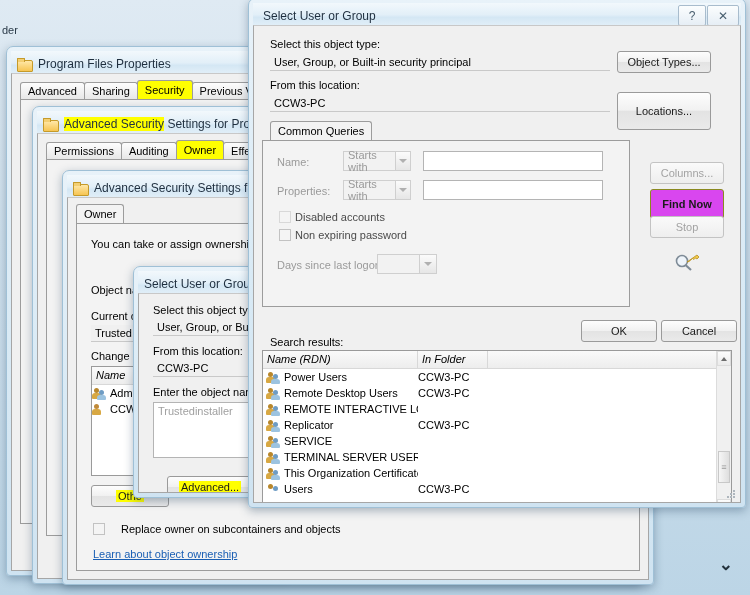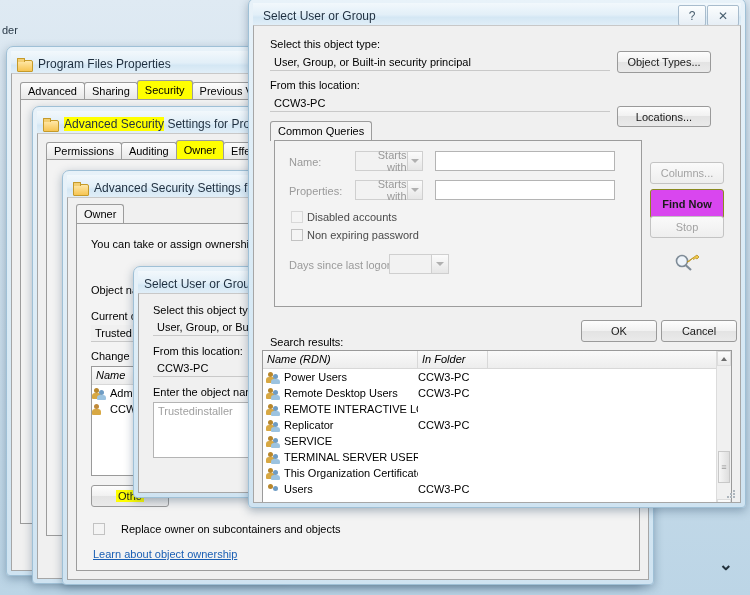--- a/index.html
+++ b/index.html
@@ -222,45 +222,48 @@
   </div>
   <div class="client">
     <div class="lbl" style="left:14px;top:10px;">Select this object type:</div>
     <div class="tbox flat" style="left:14px;top:25px;width:190px;height:17px;">User, Group, or Built-in s</div>
     <div class="lbl" style="left:14px;top:51px;">From this location:</div>
     <div class="tbox flat" style="left:14px;top:66px;width:190px;height:17px;">CCW3-PC</div>
     <div class="lbl" style="left:14px;top:92px;">Enter the object name to</div>
     <div class="tbox" style="left:14px;top:108px;width:190px;height:56px;align-items:flex-start;">
       <span class="ph">Trustedinstaller</span>
     </div>
+    <div class="btn" style="left:28px;top:182px;width:86px;height:22px;">
+      <span class="hlt">Advanced...</span>
+    </div>
   </div>
 </div>
 
 <div class="win glass" style="left:248px;top:-2px;width:488px;height:500px;">
   <div class="titlebar">
     <span class="ttl" style="margin-left:4px;">Select User or Group</span>
     <span class="caption-btns">
       <span class="cbtn">?</span>
       <span class="cbtn close">✕</span>
     </span>
   </div>
   <div class="client">
 
     <div class="lbl" style="left:16px;top:12px;">Select this object type:</div>
     <div class="tbox flat" style="left:16px;top:27px;width:340px;height:18px;">User, Group, or Built-in security principal</div>
     <div class="btn" style="left:363px;top:25px;width:94px;height:22px;">Object Types...</div>
 
     <div class="lbl" style="left:16px;top:53px;">From this location:</div>
     <div class="tbox flat" style="left:16px;top:68px;width:340px;height:18px;">CCW3-PC</div>
-    <div class="btn" style="left:363px;top:80px;width:94px;height:21px;text-align:right;">Locations...</div>
+    <div class="btn" style="left:363px;top:66px;width:94px;height:38px;text-align:right;">Locations...</div>
 
     <div class="tabstrip" style="left:16px;top:95px;">
       <div class="tab active">Common Queries</div>
     </div>
-    <div class="tabbody" style="left:20px;top:114px;width:366px;height:165px;text-align:right;">
+    <div class="tabbody" style="left:8px;top:114px;width:366px;height:165px;">
       <div class="lbl dim" style="left:14px;top:15px;">Name:</div>
       <div class="combo dim" style="left:80px;top:10px;width:68px;height:20px;">
         <span>Starts with</span>
         <span class="arrow">
             <i class="caret dim"></i>
           </span>
       </div>
       <div class="tbox" style="left:160px;top:10px;width:180px;height:20px;"></div>
 
       <div class="lbl dim" style="left:14px;top:44px;">Properties:</div>

